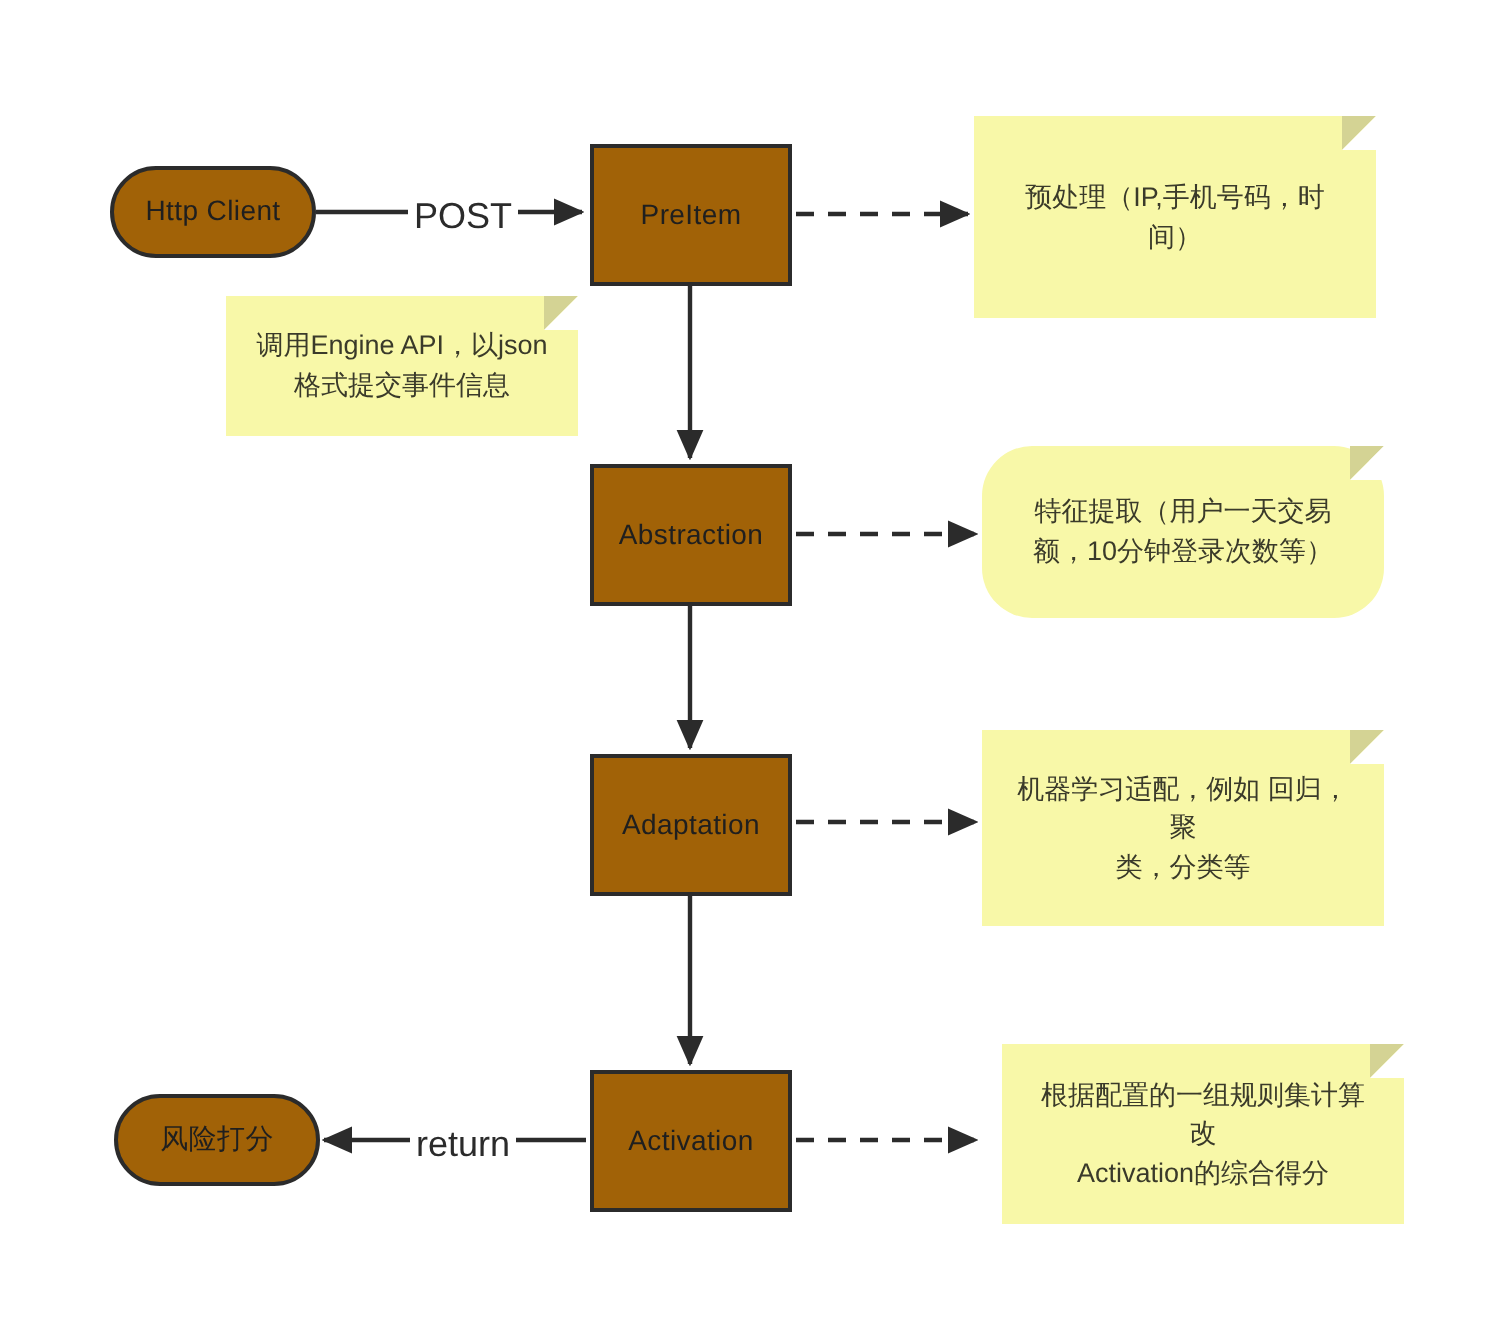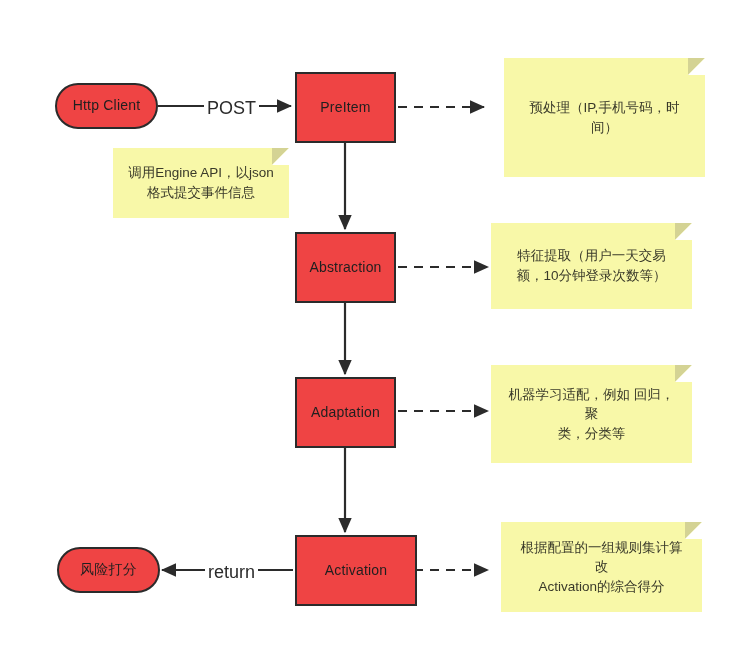--- a/index.html
+++ b/index.html
@@ -29,21 +29,21 @@
 
   
   .node {
     position: absolute;
     box-sizing: border-box;
     display: flex;
     align-items: center;
     justify-content: center;
     text-align: right;
     color: #1f1f1f;
-    background: #ef4444;
+    background: #a16207;
     border: 2px solid #2b2b2b;
     font-size: 14px;
     line-height: 1.25;
     letter-spacing: 0.2px;
   }
   .node.terminator {
     border-radius: 24px;
   }
   .node.process {
     border-radius: 0;
@@ -161,21 +161,21 @@
   </div>
 
   <div class="node process" style="left:295px; top:232px; width:101px; height:71px;">
     <span>Abstraction</span>
   </div>
 
   <div class="node process" style="left:295px; top:377px; width:101px; height:71px;">
     <span>Adaptation</span>
   </div>
 
-  <div class="node process" style="left:295px; top:535px; width:122px; height:71px;">
+  <div class="node process" style="left:295px; top:535px; width:101px; height:71px;">
     <span>Activation</span>
   </div>
 
   <div class="node terminator" style="left:57px; top:547px; width:103px; height:46px;">
     <span>风险打分</span>
   </div>
 
   <div class="edge-label" style="left:204px; top:98px;">
     <span>POST</span>
   </div>
@@ -184,27 +184,27 @@
     <span>return</span>
   </div>
 
   <div class="note" style="left:113px; top:148px; width:176px; height:70px;">
     <span class="fold-shade"></span>
     <span class="fold"></span>
     <span class="note-text">调用Engine API，以json
 格式提交事件信息</span>
   </div>
 
-  <div class="note" style="left:504px; top:58px; width:201px; height:119px;">
+  <div class="note" style="left:487px; top:58px; width:201px; height:101px;">
     <span class="fold-shade"></span>
     <span class="fold"></span>
     <span class="note-text">预处理（IP,手机号码，时间）</span>
   </div>
 
-  <div class="note" style="left:491px; top:223px; width:201px; height:86px;">
+  <div class="note" style="left:491px; top:223px; width:201px; height:86px;border-radius:25px;">
     <span class="fold-shade"></span>
     <span class="fold"></span>
     <span class="note-text">特征提取（用户一天交易
 额，10分钟登录次数等）</span>
   </div>
 
   <div class="note" style="left:491px; top:365px; width:201px; height:98px;">
     <span class="fold-shade"></span>
     <span class="fold"></span>
     <span class="note-text">机器学习适配，例如 回归，聚

